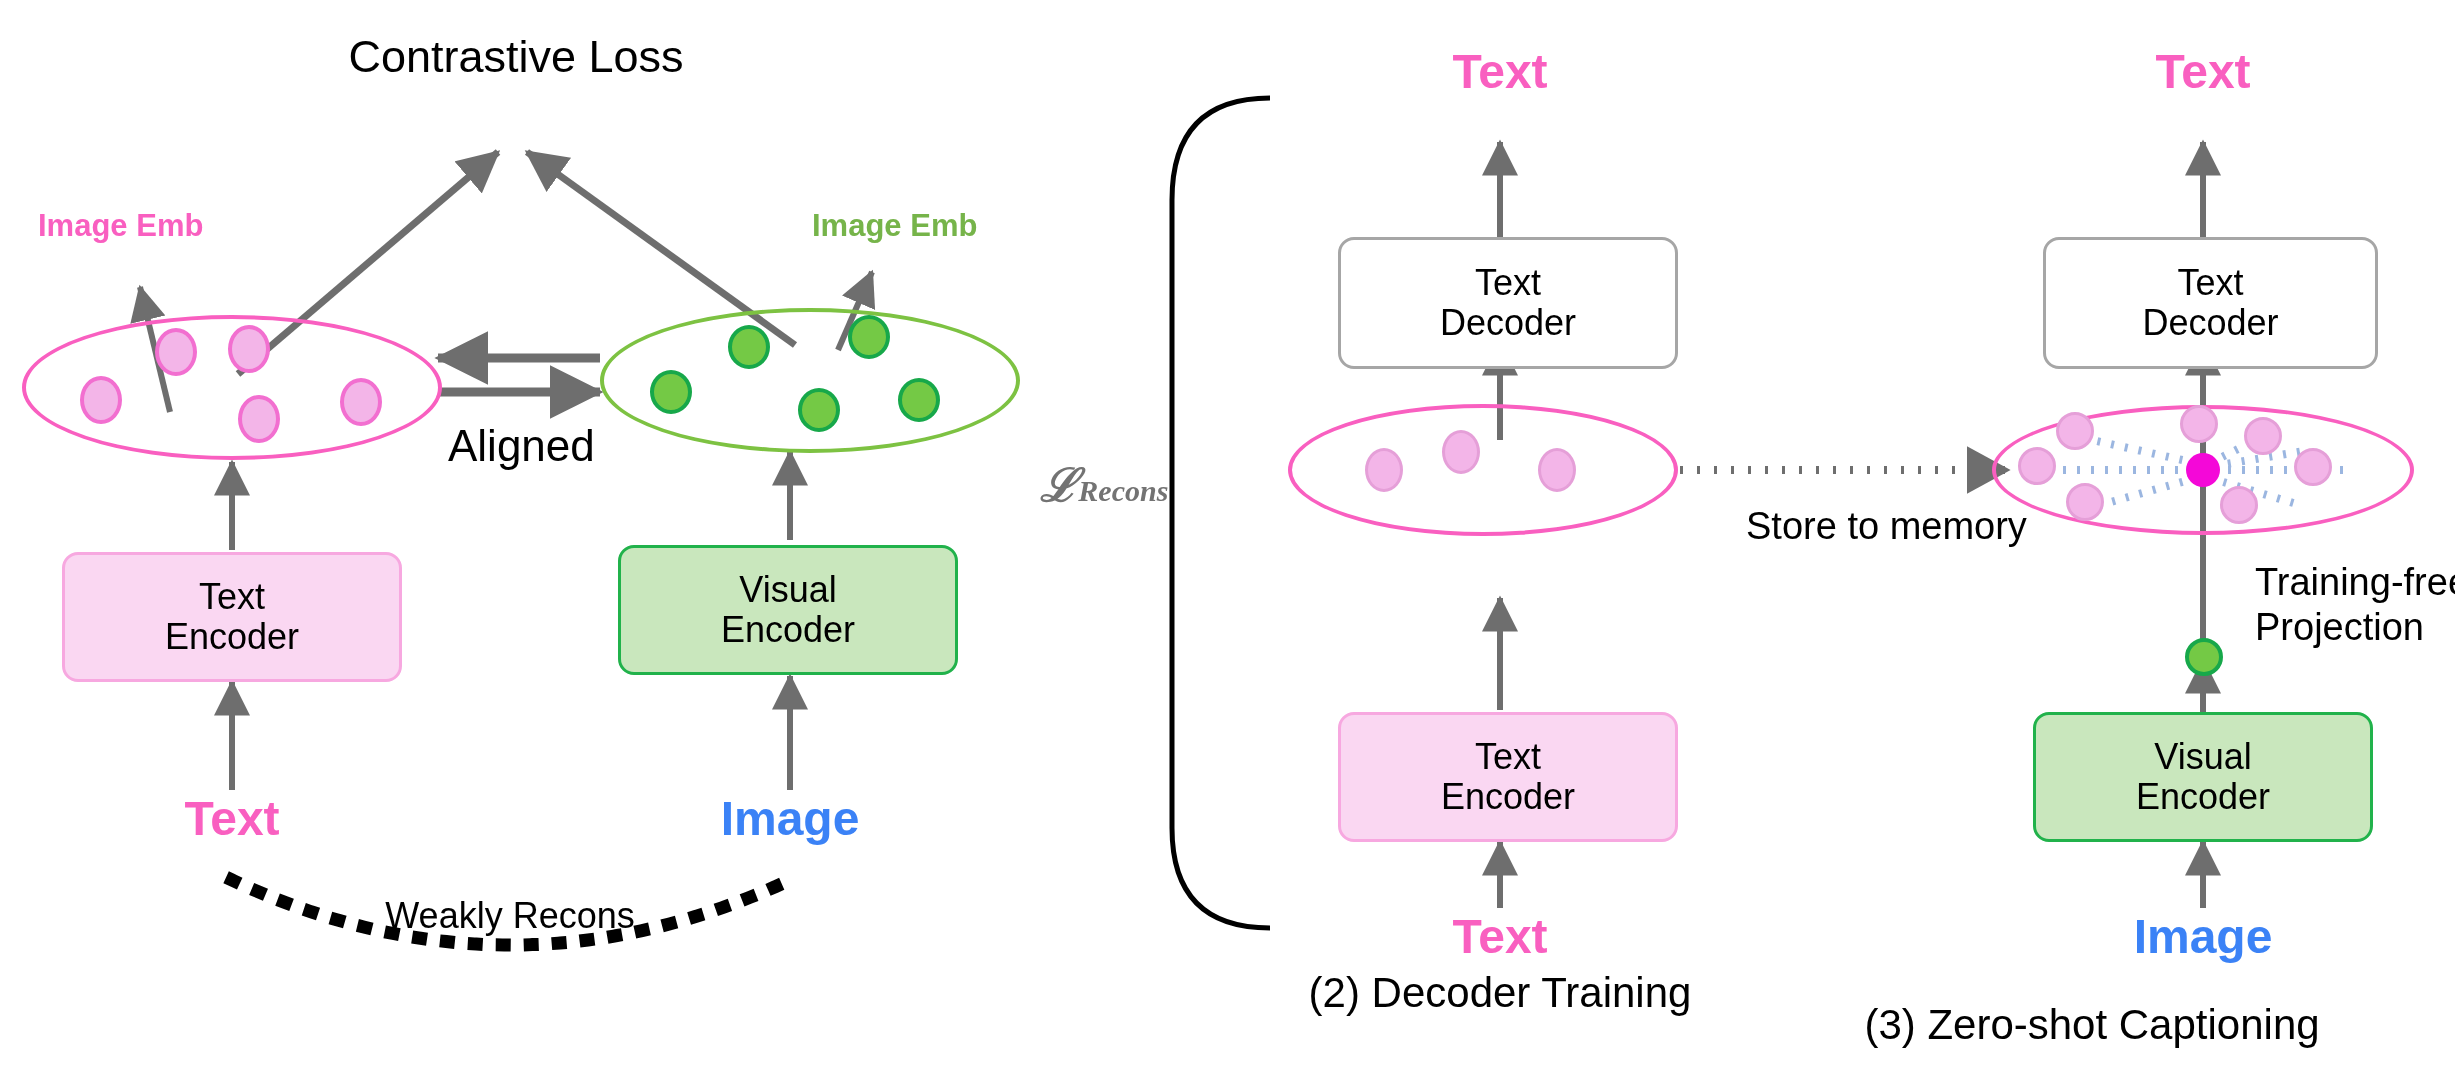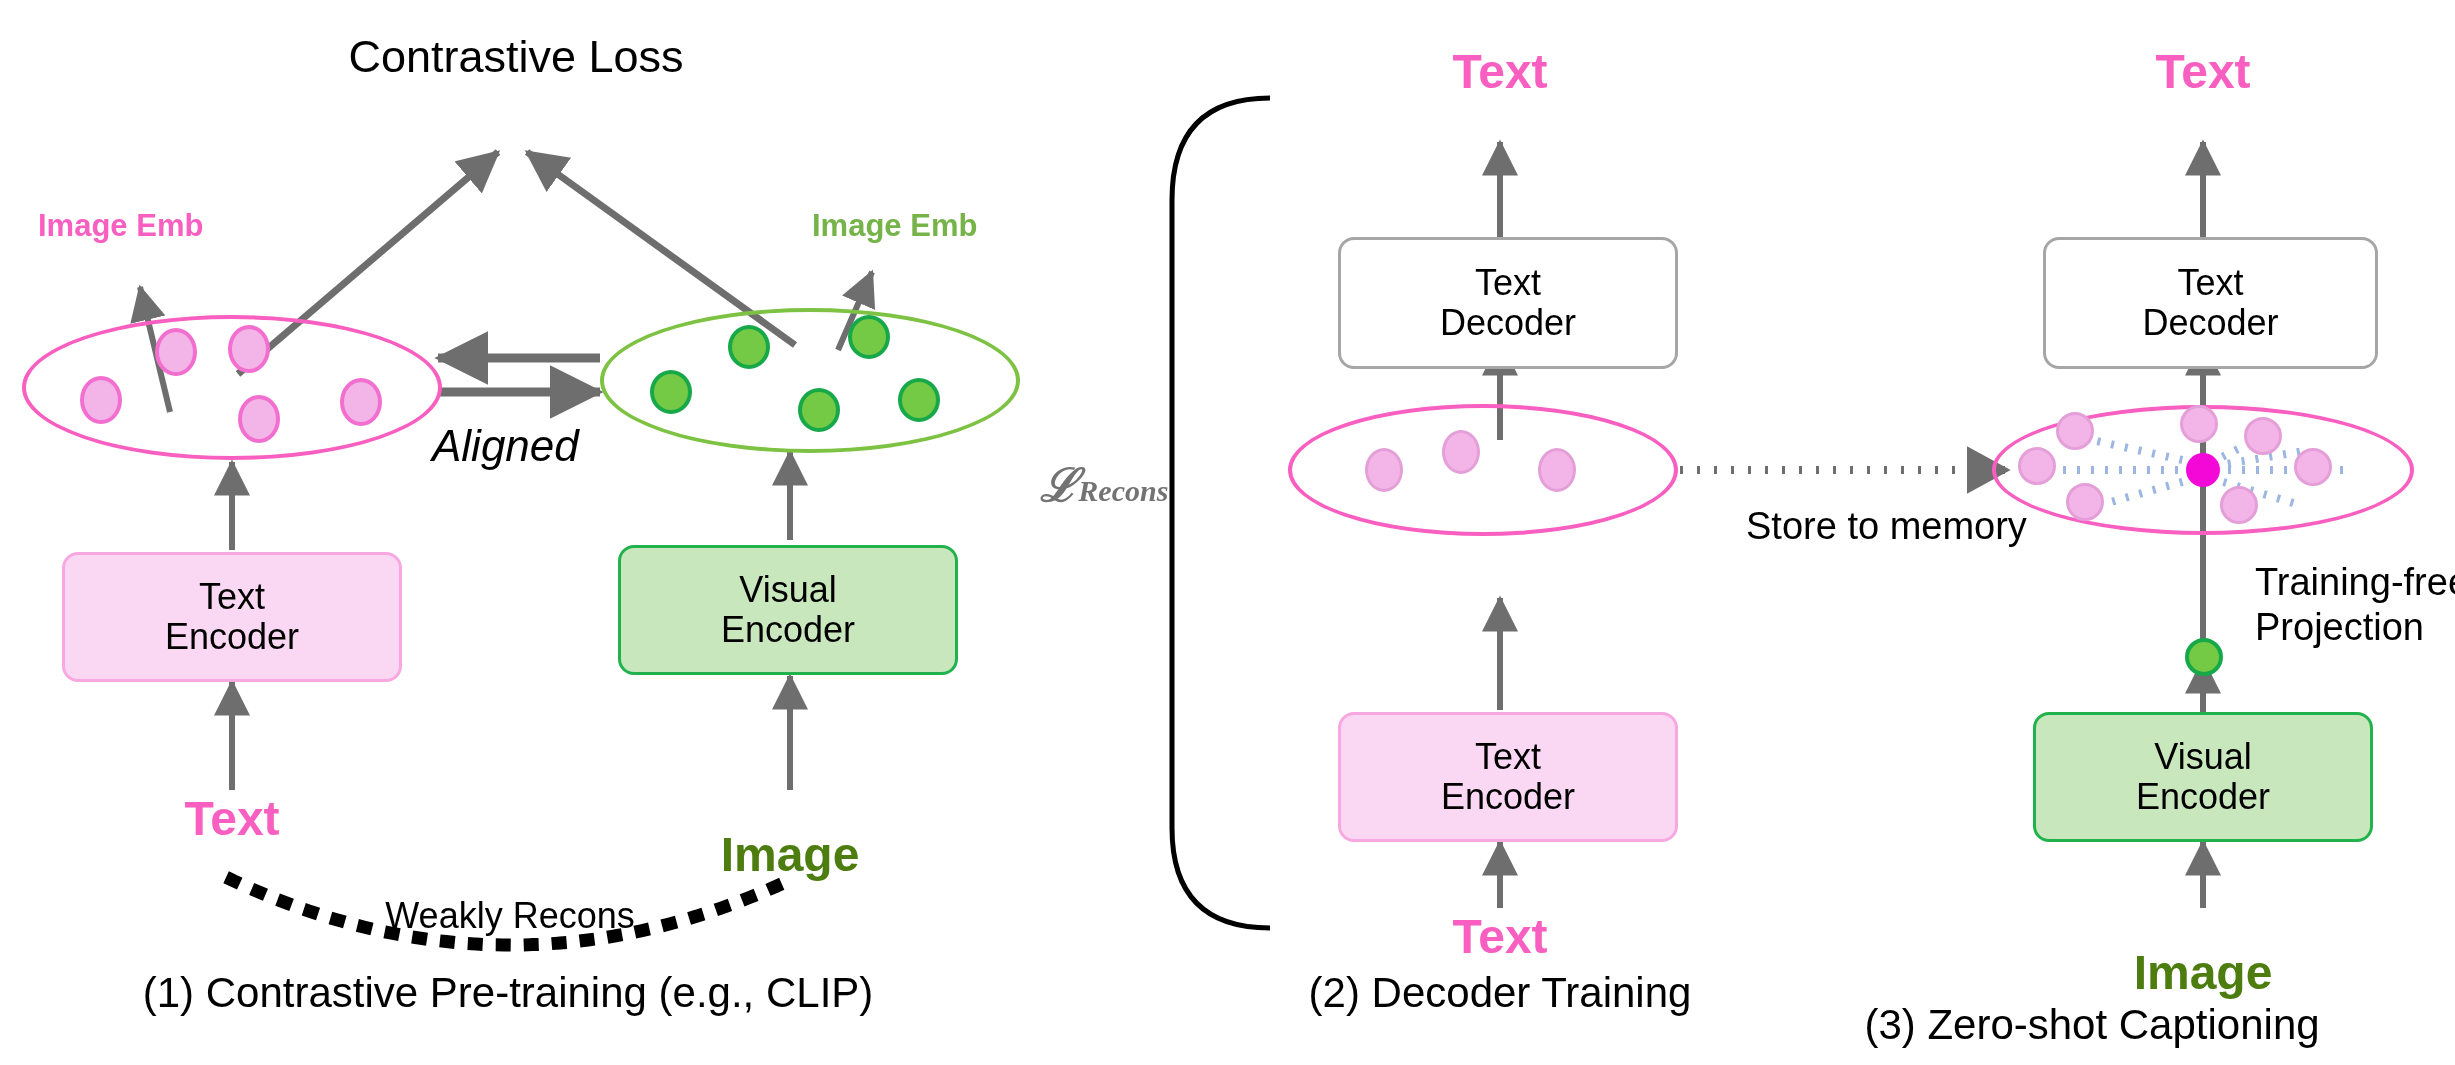--- a/index.html
+++ b/index.html
@@ -26,23 +26,22 @@
     color: #000000;
     line-height: 1.0;
   }
   .center-x { transform: translateX(-50%); }
 
   .emph-pink {
     color: #f95fc0;
     font-weight: bold;
   }
   .emph-green {
-    color: #4d7c0f;
-    font-weight: bold;
-    margin-top: 36px;
+    color: #3b82f6;
+    font-weight: bold;
   }
   .bold-small-pink {
     color: #f95fc0;
     font-weight: bold;
     font-size: 31px;
   }
   .bold-small-green {
     color: #76b44a;
     font-weight: bold;
     font-size: 31px;
@@ -220,38 +219,37 @@
   <div class="dot dot-pink abs" style="left:238px; top:395px; width:42px; height:48px;"></div>
   <div class="dot dot-pink abs" style="left:340px; top:378px; width:42px; height:48px;"></div>
 
   <div class="ellipse ellipse-green" style="left:600px; top:308px; width:420px; height:145px;"></div>
   <div class="dot dot-green abs" style="left:728px; top:325px; width:42px; height:44px;"></div>
   <div class="dot dot-green abs" style="left:848px; top:315px; width:42px; height:44px;"></div>
   <div class="dot dot-green abs" style="left:650px; top:370px; width:42px; height:44px;"></div>
   <div class="dot dot-green abs" style="left:798px; top:388px; width:42px; height:44px;"></div>
   <div class="dot dot-green abs" style="left:898px; top:378px; width:42px; height:44px;"></div>
 
-  <div class="lbl plain" style="left:432px; top:424px; font-size:44px;font-style:italic;">Aligned</div>
+  <div class="lbl plain" style="left:448px; top:424px; font-size:44px;">Aligned</div>
 
   <div class="box box-pink" style="left:62px; top:552px; width:340px; height:130px;">
     <span class="ln">Text</span>
     <span class="ln">Encoder</span>
   </div>
 
   <div class="box box-green" style="left:618px; top:545px; width:340px; height:130px;">
     <span class="ln">Visual</span>
     <span class="ln">Encoder</span>
   </div>
 
   <div class="lbl emph-pink big-io center-x" style="left:232px; top:795px;">Text</div>
   <div class="lbl emph-green big-io center-x" style="left:790px; top:795px;">Image</div>
 
   <div class="lbl plain center-x" style="left:510px; top:898px; font-size:36px;">Weakly Recons</div>
 
-  <div class="lbl caption center-x" style="left:508px; top:972px;">(1) Contrastive Pre-training (e.g., CLIP)</div>
 
   <div class="lbl emph-pink big-io center-x" style="left:1500px; top:48px;">Text</div>
 
   <div class="box box-gray" style="left:1338px; top:237px; width:340px; height:132px;">
     <span class="ln">Text</span>
     <span class="ln">Decoder</span>
   </div>
 
   <div class="lbl loss-label" style="left:1040px; top:462px;">
     <span class="script-l">ℒ</span><span class="sub">Recons</span>

